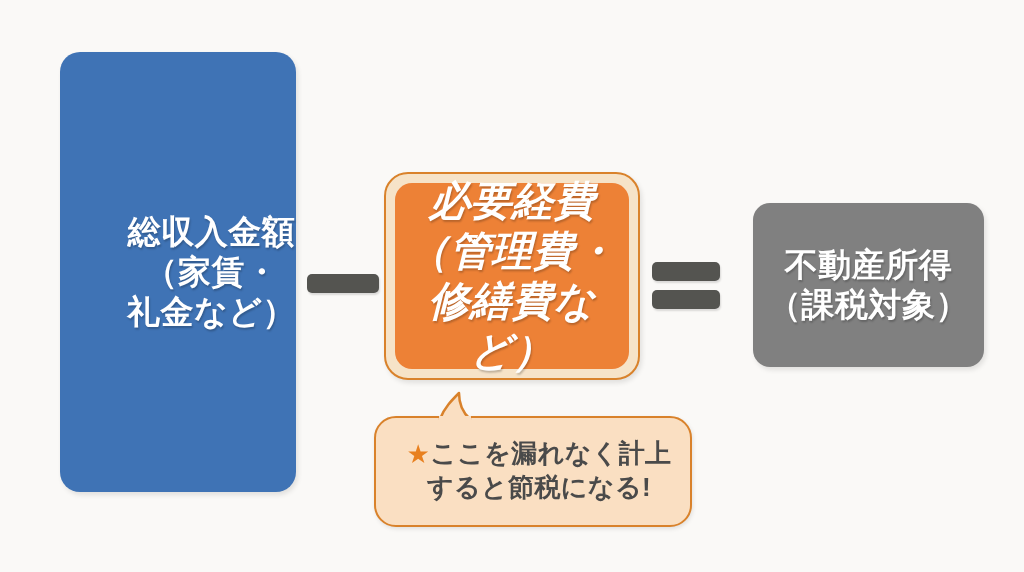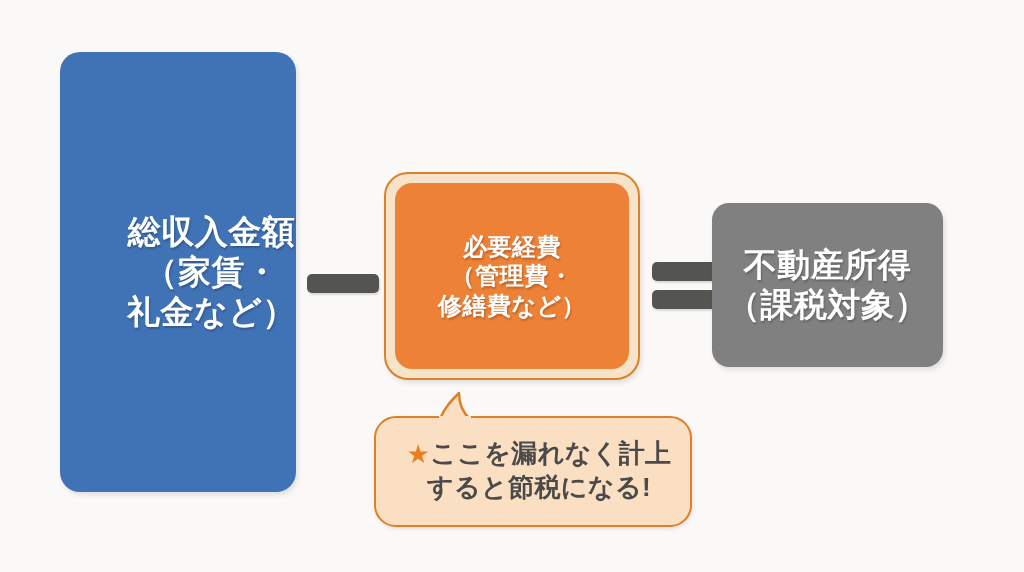--- a/index.html
+++ b/index.html
@@ -80,38 +80,38 @@
   }
   #expense-inner {
     width: 100%;
     height: 100%;
     background: #ed8136;
     border-radius: 17px;
     display: flex;
     align-items: center;
     justify-content: center;
   }
-  #expense-inner .box-text { font-size: 24px; }
+  #expense-inner .box-text { font-size: 41px; font-style: italic; }
 
   
   #equals-operator {
     position: absolute;
     left: 652px;
     top: 262px;
     width: 68px;
     height: 47px;
     display: flex;
     flex-direction: column;
     justify-content: space-between;
   }
 
   
   #result-box {
     position: absolute;
-    left: 712px;
+    left: 753px;
     top: 203px;
     width: 231px;
     height: 164px;
     background: #808080;
     border-radius: 17px;
     display: flex;
     align-items: center;
     justify-content: center;
     box-shadow: 2px 3px 5px rgba(0,0,0,0.10);
   }

